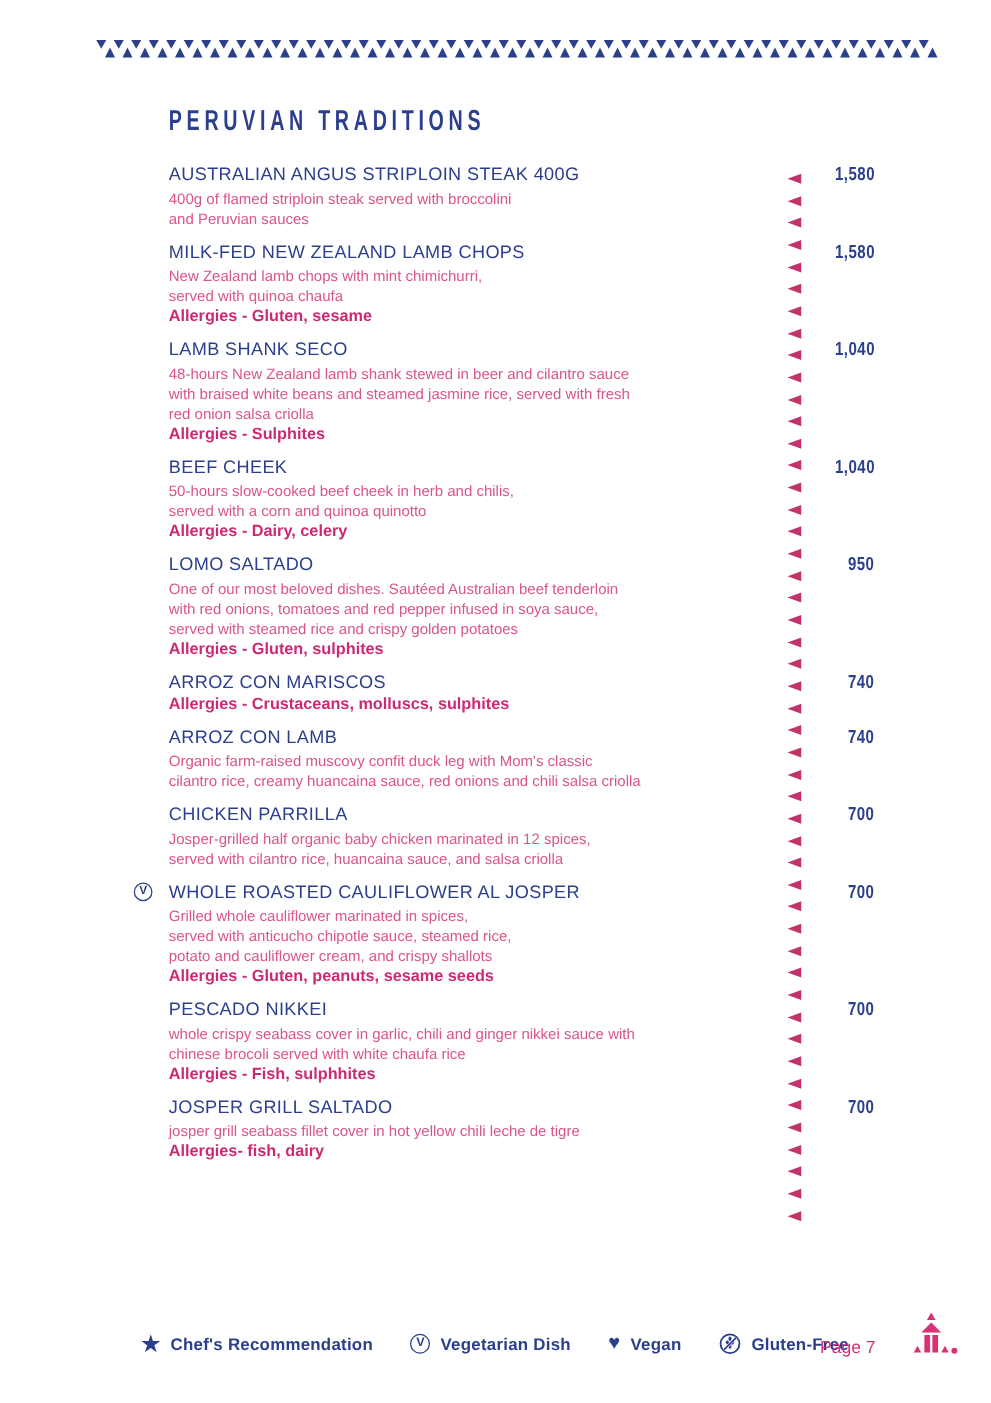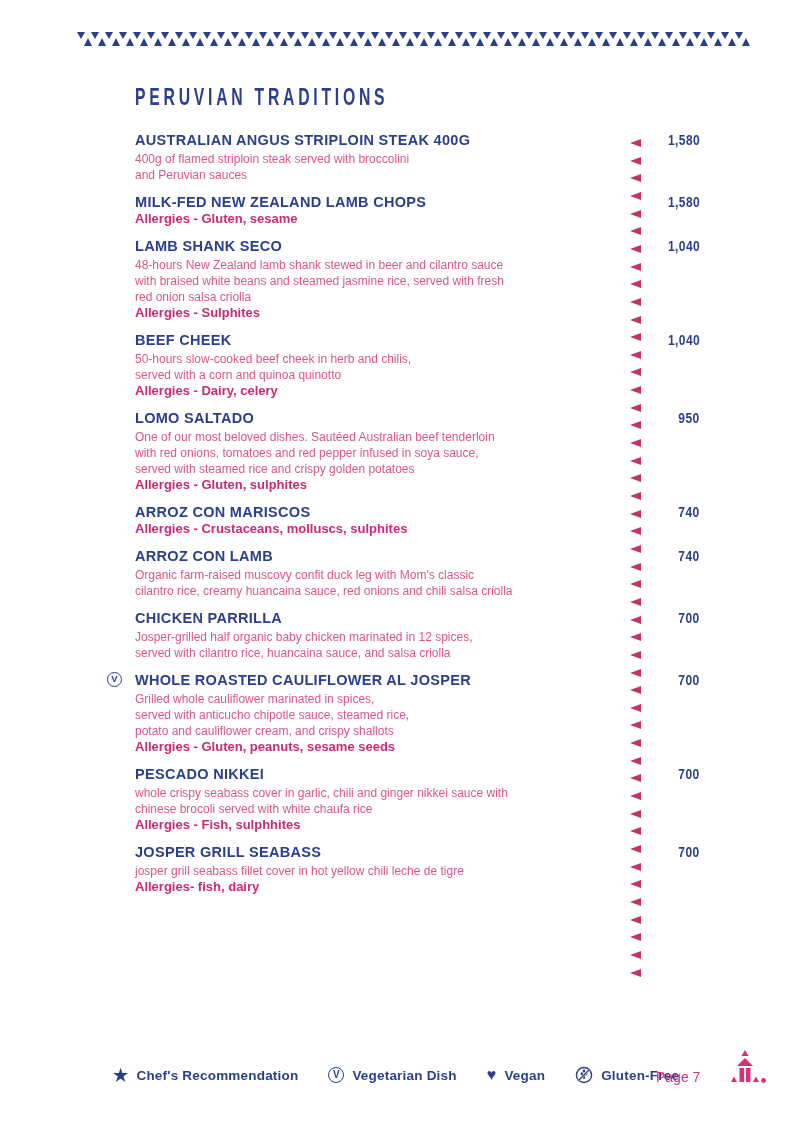--- a/index.html
+++ b/index.html
@@ -22,21 +22,21 @@
 
   
   .page-title{position:absolute;left:135px;top:84px;color:var(--navy);
     font-size:21px;font-weight:bold;letter-spacing:5px;white-space:nowrap;
     transform:scale(0.75,1.1);transform-origin:left top;}
 
   
   .menu{position:absolute;left:135px;top:131px;width:565px;}
   .item{position:relative;margin-bottom:10px;}
   .item-head{position:relative;line-height:18px;}
-  .item-name{display:inline;color:var(--navy);font-size:14.5px;font-weight:bold;letter-spacing:0.3px;}
+  .item-name{display:inline;color:var(--navy);font-size:14.5px;font-weight:normal;letter-spacing:0.3px;}
   .item-price{position:absolute;right:0;top:0;color:var(--navy);font-size:15px;font-weight:bold;
     letter-spacing:0.5px;transform:scaleX(0.8);transform-origin:right center;}
   .item-desc{color:var(--description-pink);font-size:12px;line-height:16px;white-space:pre-line;margin-top:2px;}
   .item-allergies{color:var(--allergy-pink);font-size:13px;line-height:16px;font-weight:bold;}
   .veg-badge{position:absolute;left:-28px;top:1px;width:15px;height:15px;border:1.5px solid var(--navy);
     border-radius:50%;color:var(--navy);font-size:9.5px;font-weight:bold;line-height:12px;
     text-align:center;display:inline-block;}
 
   
   .arrows{position:absolute;left:630px;top:139px;width:12px;}
@@ -269,20 +269,22 @@
 and Peruvian sauces</p>
 
   </div>
 
   <div class="item">
     <div class="item-head">
       
       <h3 class="item-name">MILK-FED NEW ZEALAND LAMB CHOPS</h3>
       <span class="item-price">1,580</span>
     </div>
+    <p class="item-desc">New Zealand lamb chops with mint chimichurri,
+served with quinoa chaufa</p>
     <p class="item-allergies">Allergies - Gluten, sesame</p>
   </div>
 
   <div class="item">
     <div class="item-head">
       
       <h3 class="item-name">LAMB SHANK SECO</h3>
       <span class="item-price">1,040</span>
     </div>
     <p class="item-desc">48-hours New Zealand lamb shank stewed in beer and cilantro sauce
@@ -364,21 +366,21 @@
       <span class="item-price">700</span>
     </div>
     <p class="item-desc">whole crispy seabass cover in garlic, chili and ginger nikkei sauce with
 chinese brocoli served with white chaufa rice</p>
     <p class="item-allergies">Allergies - Fish, sulphhites</p>
   </div>
 
   <div class="item">
     <div class="item-head">
       
-      <h3 class="item-name">JOSPER GRILL SEABASS</h3>
+      <h3 class="item-name">JOSPER GRILL SALTADO</h3>
       <span class="item-price">700</span>
     </div>
     <p class="item-desc">josper grill seabass fillet cover in hot yellow chili leche de tigre</p>
     <p class="item-allergies">Allergies- fish, dairy</p>
   </div>
 </div>
 
   <div class="arrows">
       <div class="arrow" style="top: 0px;"></div>
       <div class="arrow" style="top: 17.65px;"></div>

